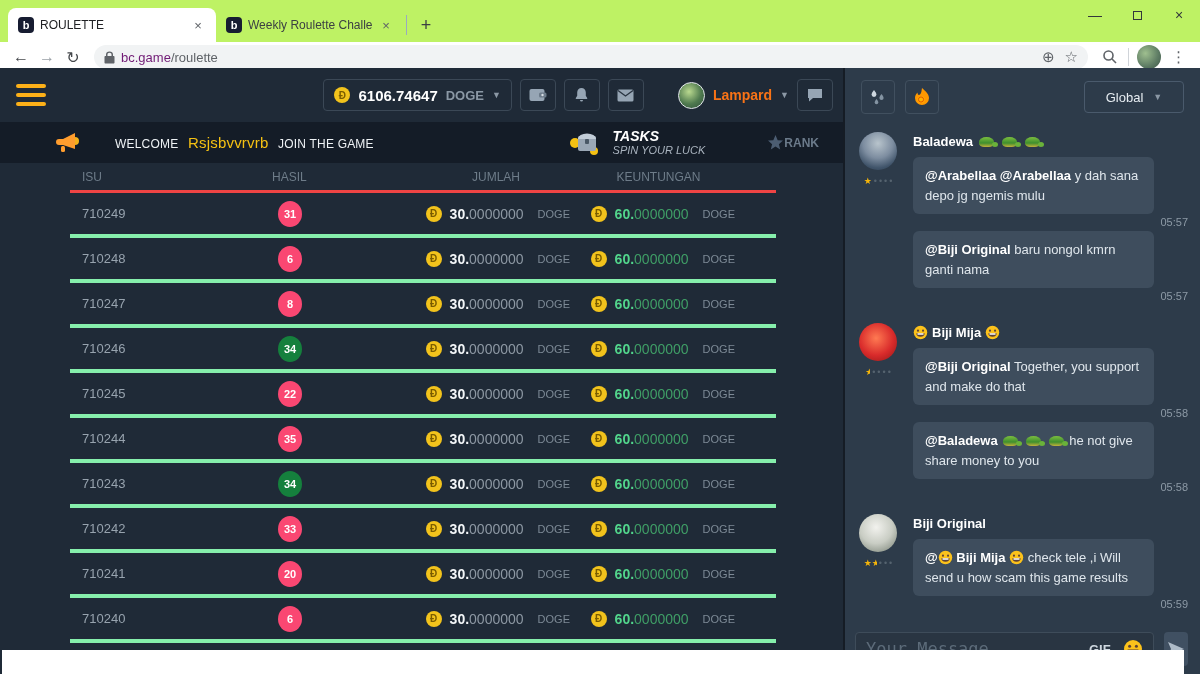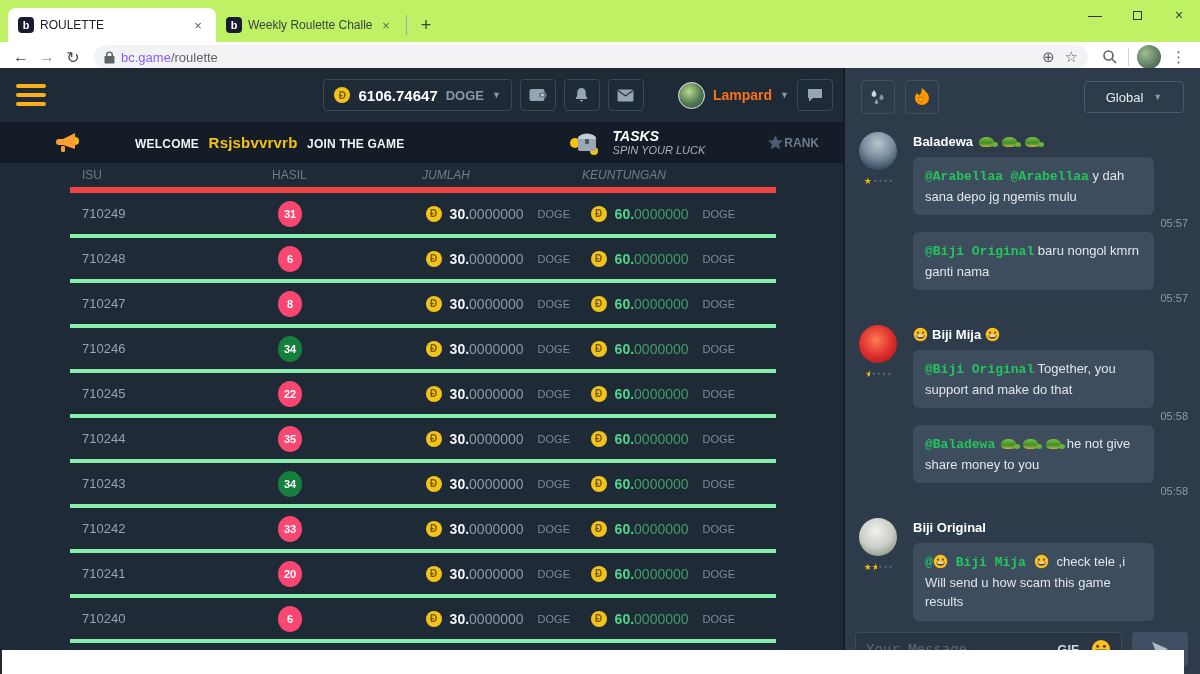--- a/index.html
+++ b/index.html
@@ -18,21 +18,21 @@
   .tab-divider { width:1px; height:20px; background:#9aaabf; margin:0 6px 7px 2px; }
   .newtab { width:26px; height:26px; margin-bottom:4px; display:flex; align-items:center; justify-content:center; color:#3c4043; font-size:18px; }
   .win-controls { position:absolute; top:0; right:0; height:30px; display:flex; }
   .win-btn { width:42px; height:30px; display:flex; align-items:center; justify-content:center; color:#33373b; font-size:14px; }
   .win-btn .sq { width:9px; height:9px; border:1.5px solid #33373b; display:block; }
 
   .navbar { height:30px; background:#fff; display:flex; align-items:center; padding:0 8px; }
   .nav-ic { width:26px; text-align:center; font-size:16px; color:#45484c; }
   .nav-ic.dis { color:#9aa0a6; }
   .urlbar { flex:1; height:24px; background:#f1f3f4; border-radius:13px; display:flex; align-items:center; padding:0 10px; margin:0 8px; }
-  .urlbar .host { font-size:13px; color:#8b5cf6; margin-left:6px; }
+  .urlbar .host { font-size:13px; color:#701a75; margin-left:6px; }
   .urlbar .path { font-size:13px; color:#5f6368; }
   .urlbar .spacer { flex:1; }
   .omni-ic { font-size:15px; color:#5f6368; margin-left:10px; }
   .right-ic { font-size:15px; color:#5f6368; margin:0 6px; }
   .chrome-divider { width:1px; height:18px; background:#d0d4d9; margin:0 4px; }
   .chrome-avatar { width:24px; height:24px; border-radius:50%; background:radial-gradient(circle at 35% 35%, #9fbf8f, #5c7a63 60%, #3c5446); margin:0 4px; }
 
   
   .page { position:absolute; top:68px; left:0; width:1200px; height:606px; display:flex; background:#1f2a37; }
   .main { flex:1; min-width:0; display:flex; flex-direction:column; }
@@ -47,34 +47,34 @@
   .balance-val { color:#fff; font-size:15px; font-weight:bold; }
   .balance-cur { color:#8b98a5; font-size:13px; font-weight:bold; }
   .caret { color:#8b98a5; font-size:9px; }
   .hdr-btn { width:36px; height:32px; border:1px solid #3b4856; border-radius:4px; display:flex; align-items:center; justify-content:center; margin-left:8px; }
   .user-group { display:flex; align-items:center; margin-left:34px; gap:8px; }
   .site-avatar { width:27px; height:27px; border-radius:50%; background:radial-gradient(circle at 40% 35%, #b9d98f, #4f7a4f 55%, #2f4f3c); border:1px solid #e4e8ec; }
   .username { color:#f97316; font-size:14px; font-weight:bold; }
 
   
   .banner { height:41px; background:#141c27; display:flex; align-items:center; padding:0 24px 0 55px; }
-  .welcome-text { margin-left:54px; font-size:12px; font-weight:bold; color:#eef2f5; letter-spacing:.2px; }
+  .welcome-text { margin-left:34px; font-size:12px; font-weight:normal; color:#eef2f5; letter-spacing:.2px; }
   .welcome-name { color:#f5c113; font-size:15px; margin:0 6px; }
   .tasks-group { margin-left:auto; display:flex; align-items:center; gap:10px; }
   .tasks-lines { font-style:italic; }
   .tasks-title { color:#fff; font-weight:bold; font-size:14px; line-height:15px; }
   .tasks-sub { color:#aab4bf; font-size:11px; line-height:13px; }
   .rank-group { display:flex; align-items:center; gap:0; margin-left:62px; }
   .rank-label { color:#6b7a8a; font-size:12px; font-weight:bold; }
 
   
   .table { margin-left:70px; width:706px; }
   .thead, .trow { display:grid; grid-template-columns:190px 150px 160px 1fr; align-items:center; padding-left:12px; }
-  .thead { height:30px; font-size:12px; color:#6e7c89; border-bottom:6px solid #ef4444; }
-  .thead .h3, .thead .h4 { text-align:left;font-style:italic; }
+  .thead { height:30px; font-size:12px; color:#6e7c89; border-bottom:3px solid #ef4444; }
+  .thead .h3, .thead .h4 { text-align:center; }
   .thead .h3 { padding-right:12px; }
   .thead .h4 { padding-right:41px; }
   .trow { height:45px; border-bottom:4px solid #86efac; font-size:13px; }
   .bet-id { color:#97a3ae; }
   .badge { width:24px; height:26px; border-radius:50%; display:flex; align-items:center; justify-content:center; color:#fff; font-size:11px; font-weight:bold; margin-left:6px; }
   .badge.red { background:#fa4772; }
   .badge.black { background:#15803d; }
   .cell-amt { display:flex; align-items:center; justify-content:flex-end; gap:8px; }
   .c3.cell-amt { padding-right:12px; }
   .c4.cell-amt { padding-right:41px; }
@@ -98,31 +98,31 @@
   .cavatar.tiger { background:radial-gradient(circle at 45% 35%, #f2f2ee, #c9cdc4 50%, #707a6e); }
   .stars { display:flex; align-items:center; }
   .st { font-size:9px; line-height:10px; }
   .st.full { color:#f5b50a; }
   .st.half { color:#f5b50a; width:5px; overflow:hidden; display:inline-block; }
   .st.dot { color:#55636f; font-size:9px; margin-left:2px; }
   .cg-right { min-width:0; }
   .cname-row { display:flex; align-items:center; gap:4px; margin:2px 0 8px 10px; color:#fff; font-size:13px; font-weight:bold; }
   .cmsg { position:relative; margin:0 0 17px 10px; }
   .bubble { background:#3e4d5d; border-radius:6px; padding:9px 12px; color:#dfe6ec; font-size:13px; line-height:1.5; width:calc(100% - 32px); }
-  .mention { color:#22c55e; font-weight:bold;font-family:Liberation Mono, monospace; }
+  .mention { color:#ffffff; font-weight:bold; }
   .msg-time { position:absolute; right:-2px; bottom:-14px; color:#8d9aa6; font-size:11px; }
 
   .emj-turtle { display:inline-block; width:15px; height:10px; background:linear-gradient(#7cbf3e,#3f8f2e 60%,#c2b23a); border-radius:50% 50% 35% 35%; position:relative; margin:0 2px; vertical-align:-1px; }
   .emj-turtle::after { content:""; position:absolute; right:-4px; bottom:0; width:6px; height:5px; border-radius:50%; background:#6ab23a; }
   svg.emj { width:15px; height:15px; vertical-align:-3px; }
   svg.emj-lg { width:20px; height:20px; }
 
   .chat-input-row { display:flex; align-items:center; padding:8px 12px 8px 10px; }
   .msg-box { flex:1; height:34px; background:#293542; border:1px solid #3e4c5a; border-radius:4px; display:flex; align-items:center; padding:0 10px; }
-  .msg-input { flex:1; background:transparent; border:none; outline:none; color:#cfd8e0; font-family:"DejaVu Sans Mono", monospace; font-size:14px; min-width:0; }
+  .msg-input { flex:1; background:transparent; border:none; outline:none; color:#cfd8e0; font-family:"DejaVu Sans Mono", monospace; font-size:17px; min-width:0; }
   .msg-input::placeholder { color:#5c6b79; }
   .gif-label { color:#cfd8e0; font-size:13px; font-weight:bold; margin:0 12px 0 6px; }
   .send-btn { width:56px; height:34px; background:#405062; border-radius:4px; display:flex; align-items:center; justify-content:center; margin-left:10px; }
 
   .white-overlay { position:absolute; left:2px; top:650px; width:1182px; height:24px; background:#fff; z-index:40; }
 </style>
 </head>
 <body>
 
 <div class="titlebar">

